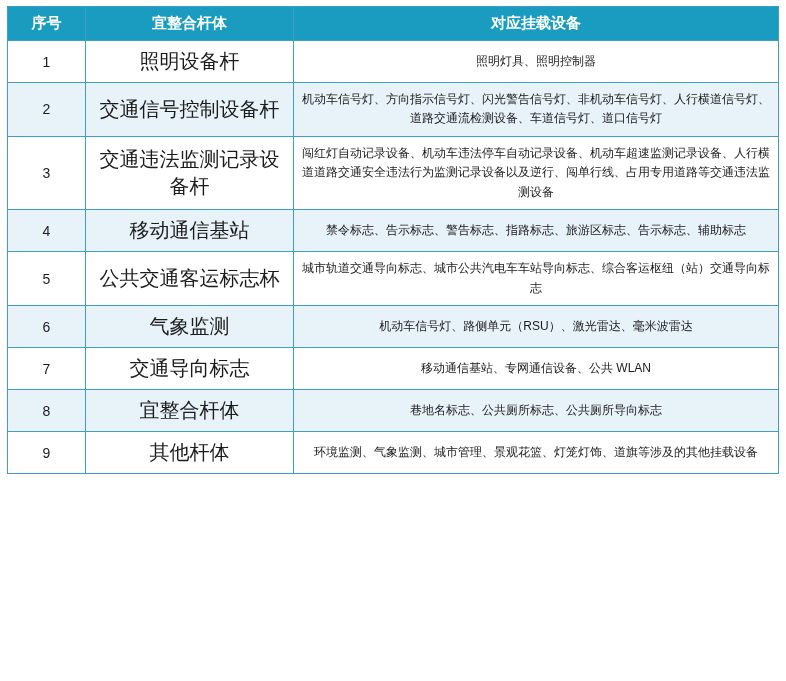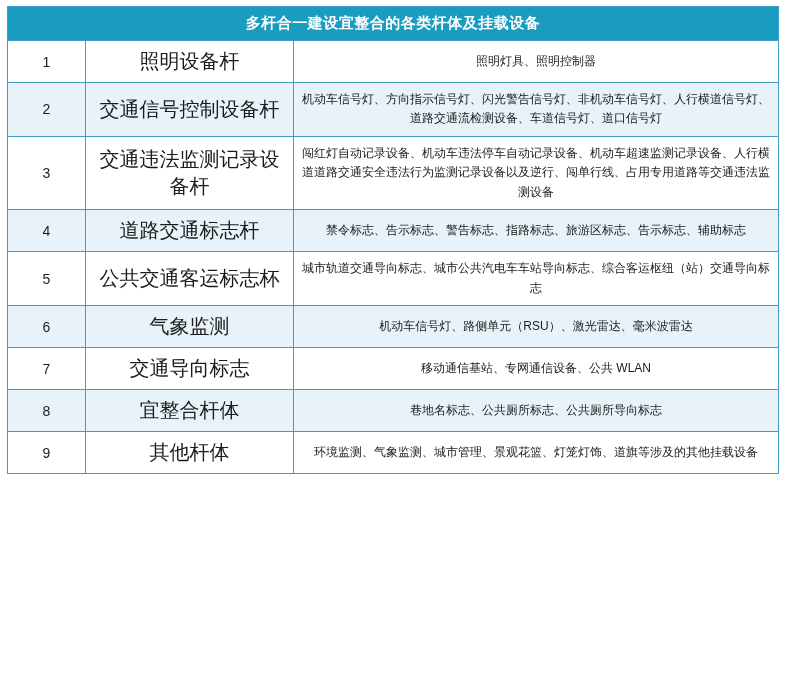--- a/index.html
+++ b/index.html
@@ -73,42 +73,44 @@
 
 <div id="table-wrap">
   <table class="pole-table">
     <colgroup>
       <col class="col-idx">
       <col class="col-pole">
       <col class="col-dev">
     </colgroup>
     <thead>
       <tr>
-        <th class="title-cell" colspan="3">多杆合一建设宜整合的各类杆体及挂载设备</th>
+        <th class="head-cell">序号</th>
+        <th class="head-cell">宜整合杆体</th>
+        <th class="head-cell">对应挂载设备</th>
       </tr>
     </thead>
     <tbody>
       <tr class="row-odd">
         <td class="cell-idx">1</td>
         <td class="cell-pole">照明设备杆</td>
         <td class="cell-dev">照明灯具、照明控制器</td>
       </tr>
       <tr class="row-even">
         <td class="cell-idx">2</td>
         <td class="cell-pole">交通信号控制设备杆</td>
         <td class="cell-dev">机动车信号灯、方向指示信号灯、闪光警告信号灯、非机动车信号灯、人行横道信号灯、道路交通流检测设备、车道信号灯、道口信号灯</td>
       </tr>
       <tr class="row-odd">
         <td class="cell-idx">3</td>
         <td class="cell-pole">交通违法监测记录设备杆</td>
         <td class="cell-dev">闯红灯自动记录设备、机动车违法停车自动记录设备、机动车超速监测记录设备、人行横道道路交通安全违法行为监测记录设备以及逆行、闯单行线、占用专用道路等交通违法监测设备</td>
       </tr>
       <tr class="row-even">
         <td class="cell-idx">4</td>
-        <td class="cell-pole">道路交通标志杆</td>
+        <td class="cell-pole">移动通信基站</td>
         <td class="cell-dev">禁令标志、告示标志、警告标志、指路标志、旅游区标志、告示标志、辅助标志</td>
       </tr>
       <tr class="row-odd">
         <td class="cell-idx">5</td>
         <td class="cell-pole">公共交通客运标志杯</td>
         <td class="cell-dev">城市轨道交通导向标志、城市公共汽电车车站导向标志、综合客运枢纽（站）交通导向标志</td>
       </tr>
       <tr class="row-even">
         <td class="cell-idx">6</td>
         <td class="cell-pole">气象监测</td>

